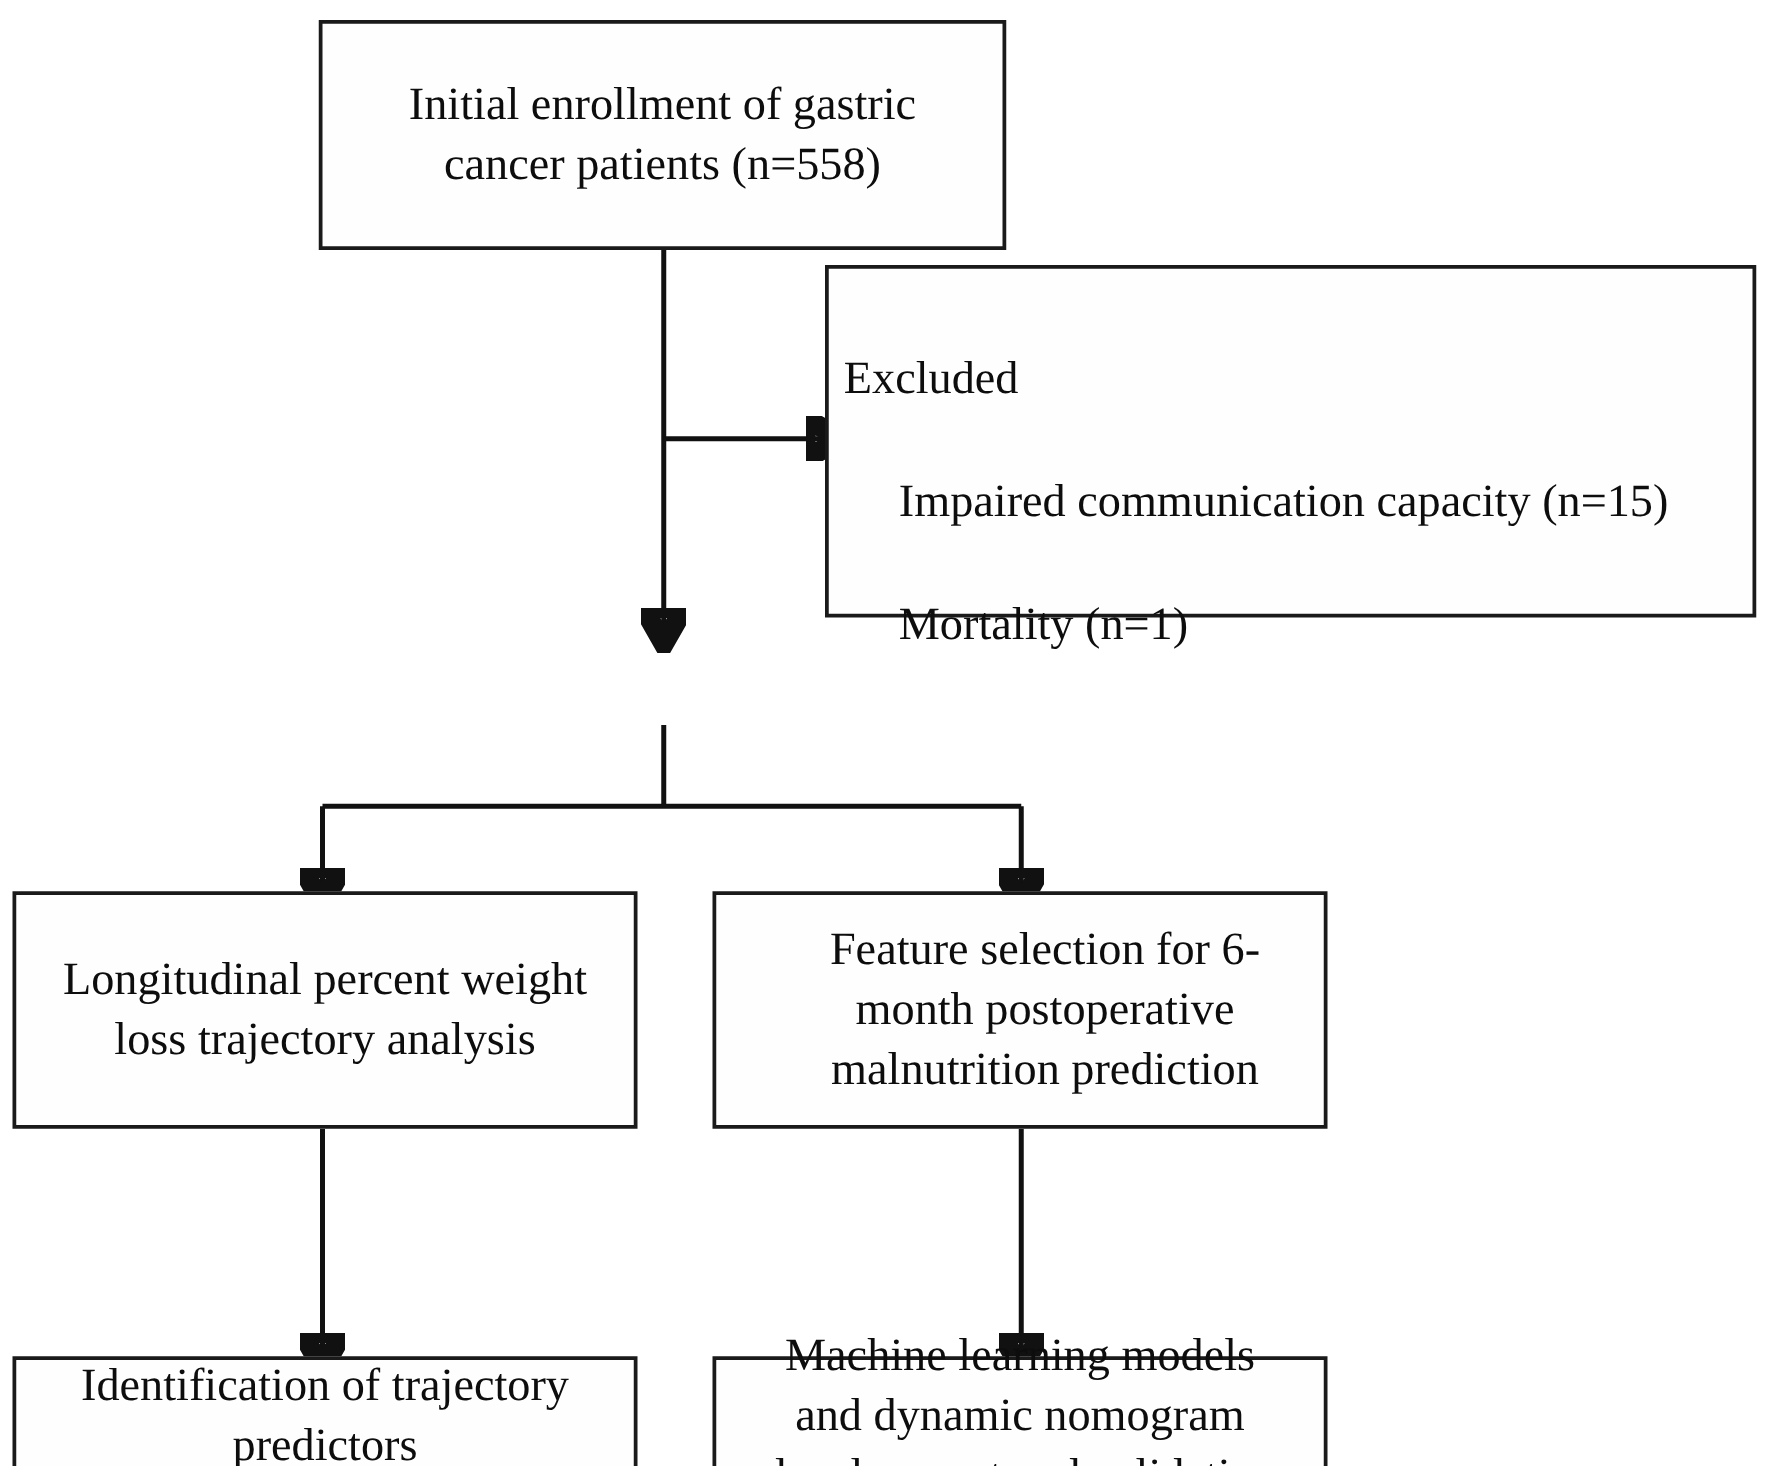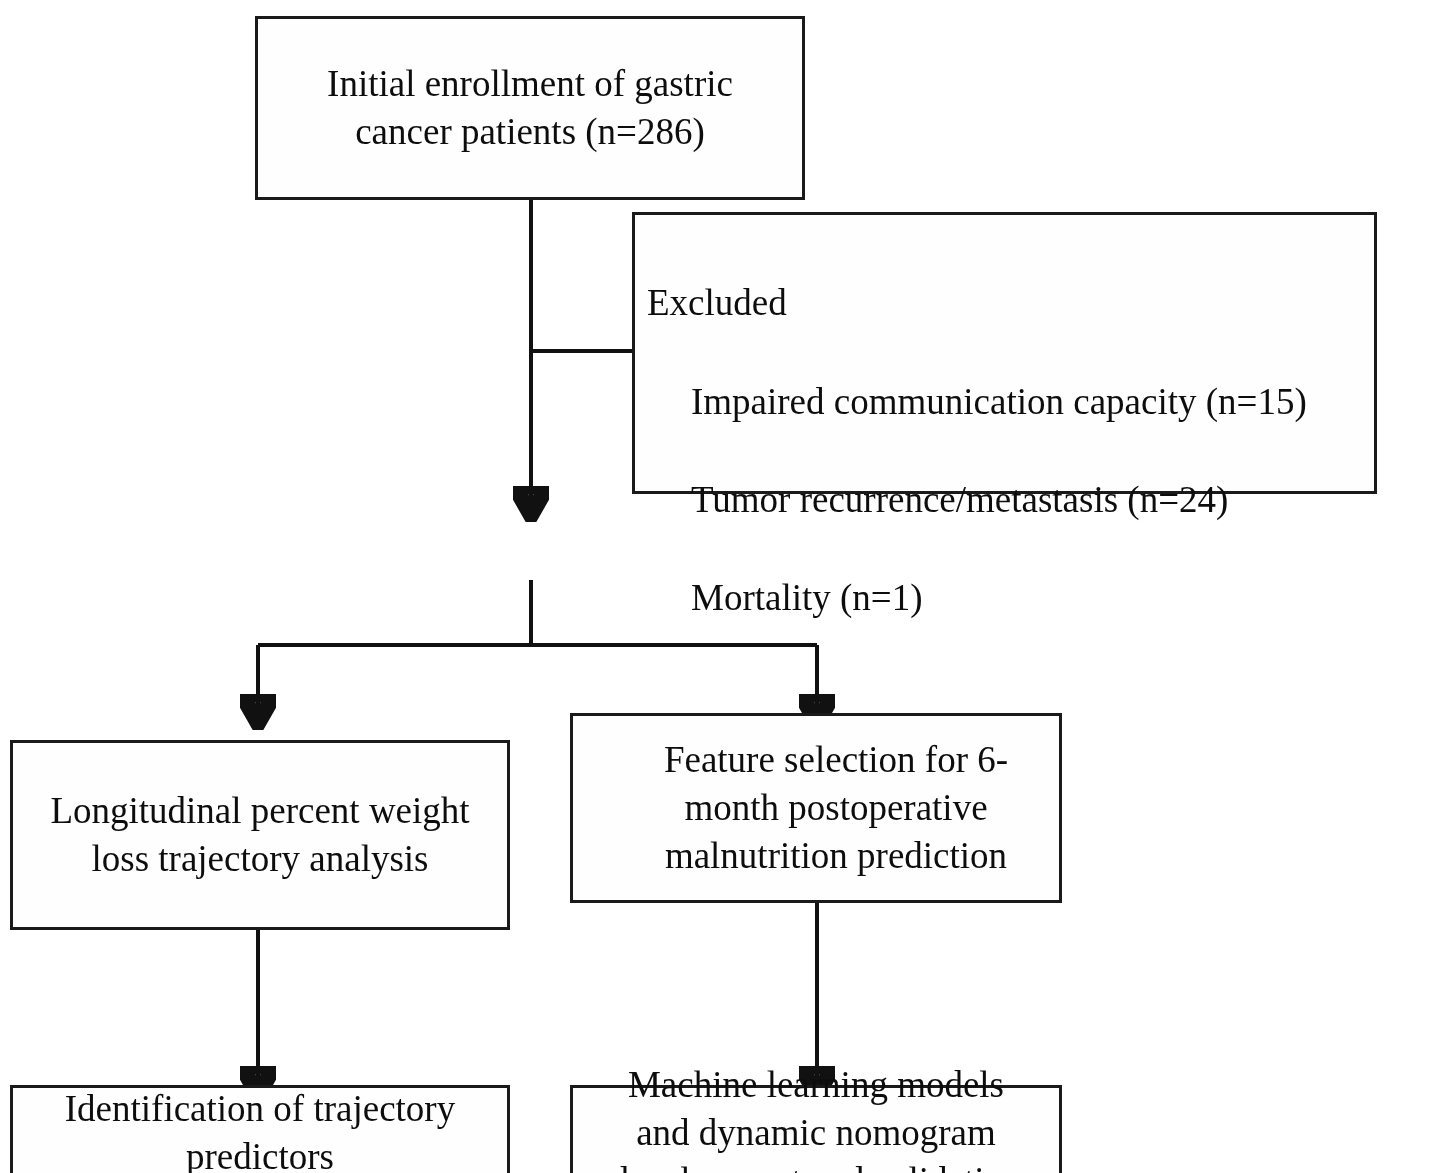--- a/index.html
+++ b/index.html
@@ -84,34 +84,33 @@
     <line x1="258" y1="645" x2="817" y2="645"></line>
     <line x1="258" y1="645" x2="258" y2="708" marker-end="url(#arrow)"></line>
     <line x1="817" y1="645" x2="817" y2="708" marker-end="url(#arrow)"></line>
 
     <line x1="258" y1="903" x2="258" y2="1080" marker-end="url(#arrow)"></line>
     <line x1="817" y1="903" x2="817" y2="1080" marker-end="url(#arrow)"></line>
   </svg>
 
   <div class="node" style="left:255px; top:16px; width:550px; height:184px;">
     <div class="txt">Initial enrollment of gastric
-cancer patients (n=286)</div>
+cancer patients (n=558)</div>
   </div>
 
-  <div class="node listbox" style="left:632px; top:212px; width:745px; height:282px;">
+  <div class="node listbox" style="left:660px; top:212px; width:745px; height:282px;">
     <div class="txt">
       <span class="lead">Excluded</span>
       <span class="sub">Impaired communication capacity (n=15)</span>
-      <span class="sub">Tumor recurrence/metastasis (n=24)</span>
       <span class="sub">Mortality (n=1)</span>
     </div>
   </div>
 
 
-  <div class="node" style="left:10px; top:713px; width:500px; height:190px;margin-top:27px;">
+  <div class="node" style="left:10px; top:713px; width:500px; height:190px;">
     <div class="txt">Longitudinal percent weight
 loss trajectory analysis</div>
   </div>
 
   <div class="node" style="left:570px; top:713px; width:492px; height:190px;padding-left:40px;">
     <div class="txt">Feature selection for 6-
 month postoperative
 malnutrition prediction</div>
   </div>
 

